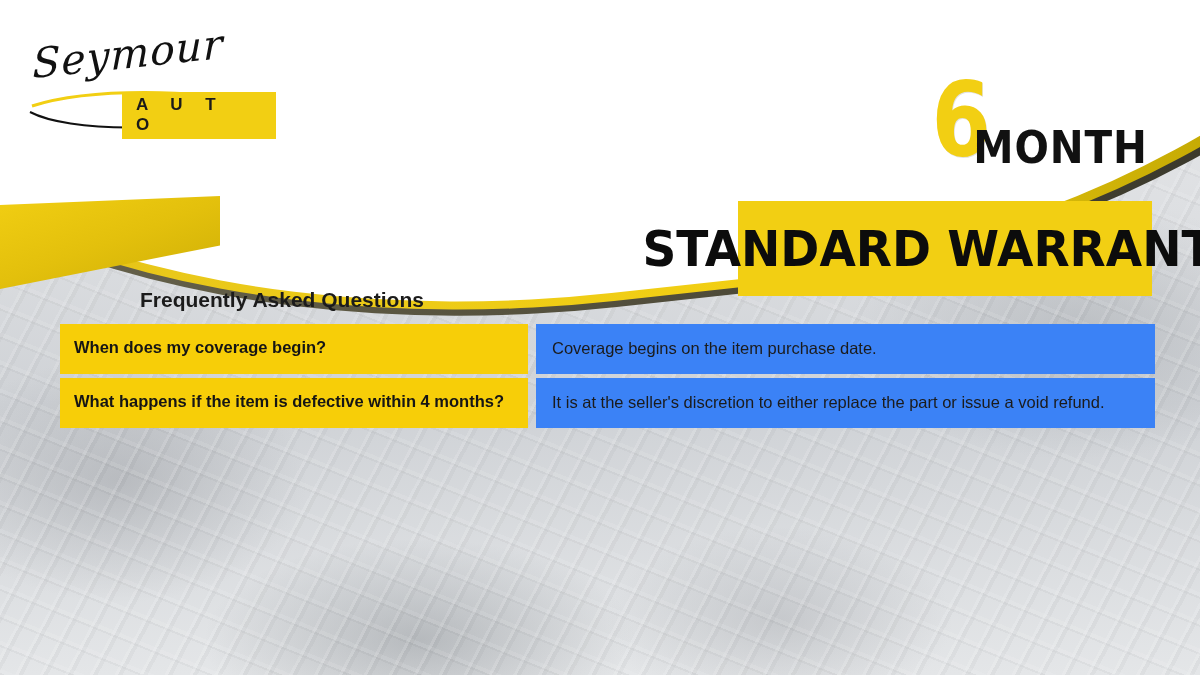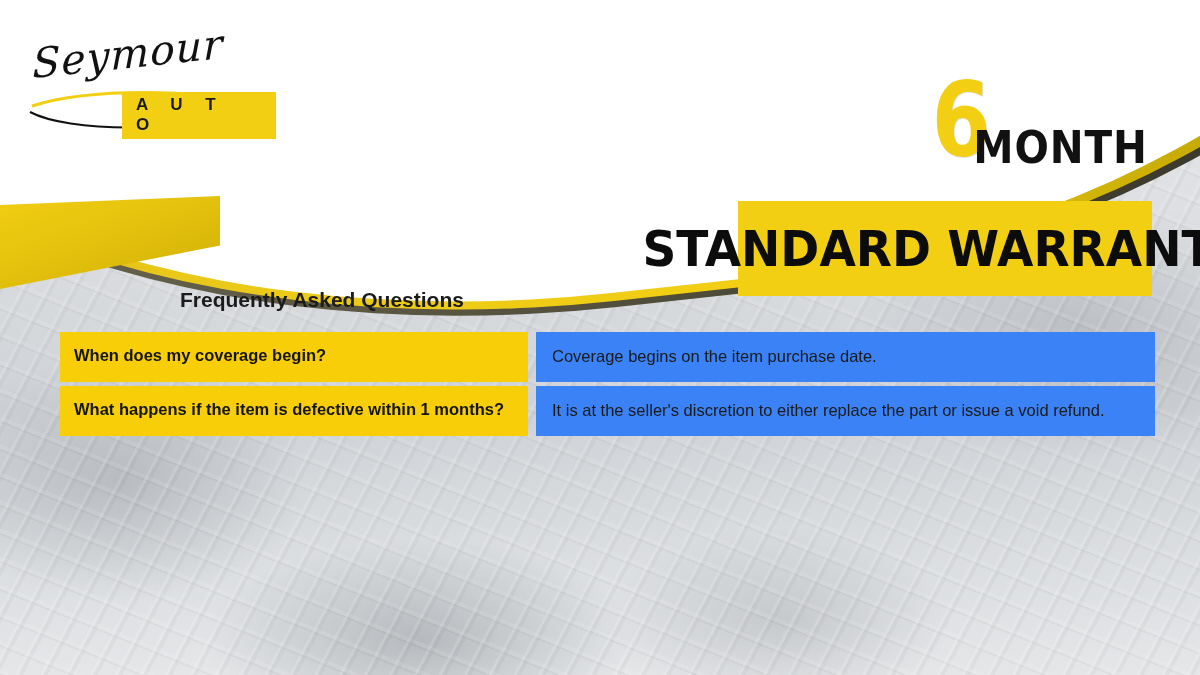--- a/index.html
+++ b/index.html
@@ -160,25 +160,24 @@
     white-space: nowrap;
   }
 
   
   .faq-title {
     position: absolute;
     left: 140px; top: 288px;
     font-size: 21px;
     font-weight: bold;
     color: #1b1b1b;
-    margin-left: 40px;
   }
   .faq-table {
     position: absolute;
-    left: 60px; top: 328px;
+    left: 60px; top: 320px;
     width: 1095px;
     border-collapse: separate;
     border-spacing: 0 4px;
     table-layout: fixed;
   }
   .faq-table td {
     vertical-align: top;
     padding: 13px 18px 15px 14px;
   }
   .q-cell {
@@ -233,20 +232,20 @@
   <div class="faq-title">Frequently Asked Questions</div>
 
   <table class="faq-table">
     <tbody>
       <tr>
         <td class="q-cell">When does my coverage begin?</td>
         <td class="gap-cell"></td>
         <td class="a-cell">Coverage begins on the item purchase date.</td>
       </tr>
       <tr>
-        <td class="q-cell">What happens if the item is defective within 1 months?</td>
+        <td class="q-cell">What happens if the item is defective within 4 months?</td>
         <td class="gap-cell"></td>
         <td class="a-cell">It is at the seller's discretion to either replace the part or issue a void refund.</td>
       </tr>
     </tbody>
   </table>
 
 </div>
 
 </body></html>

